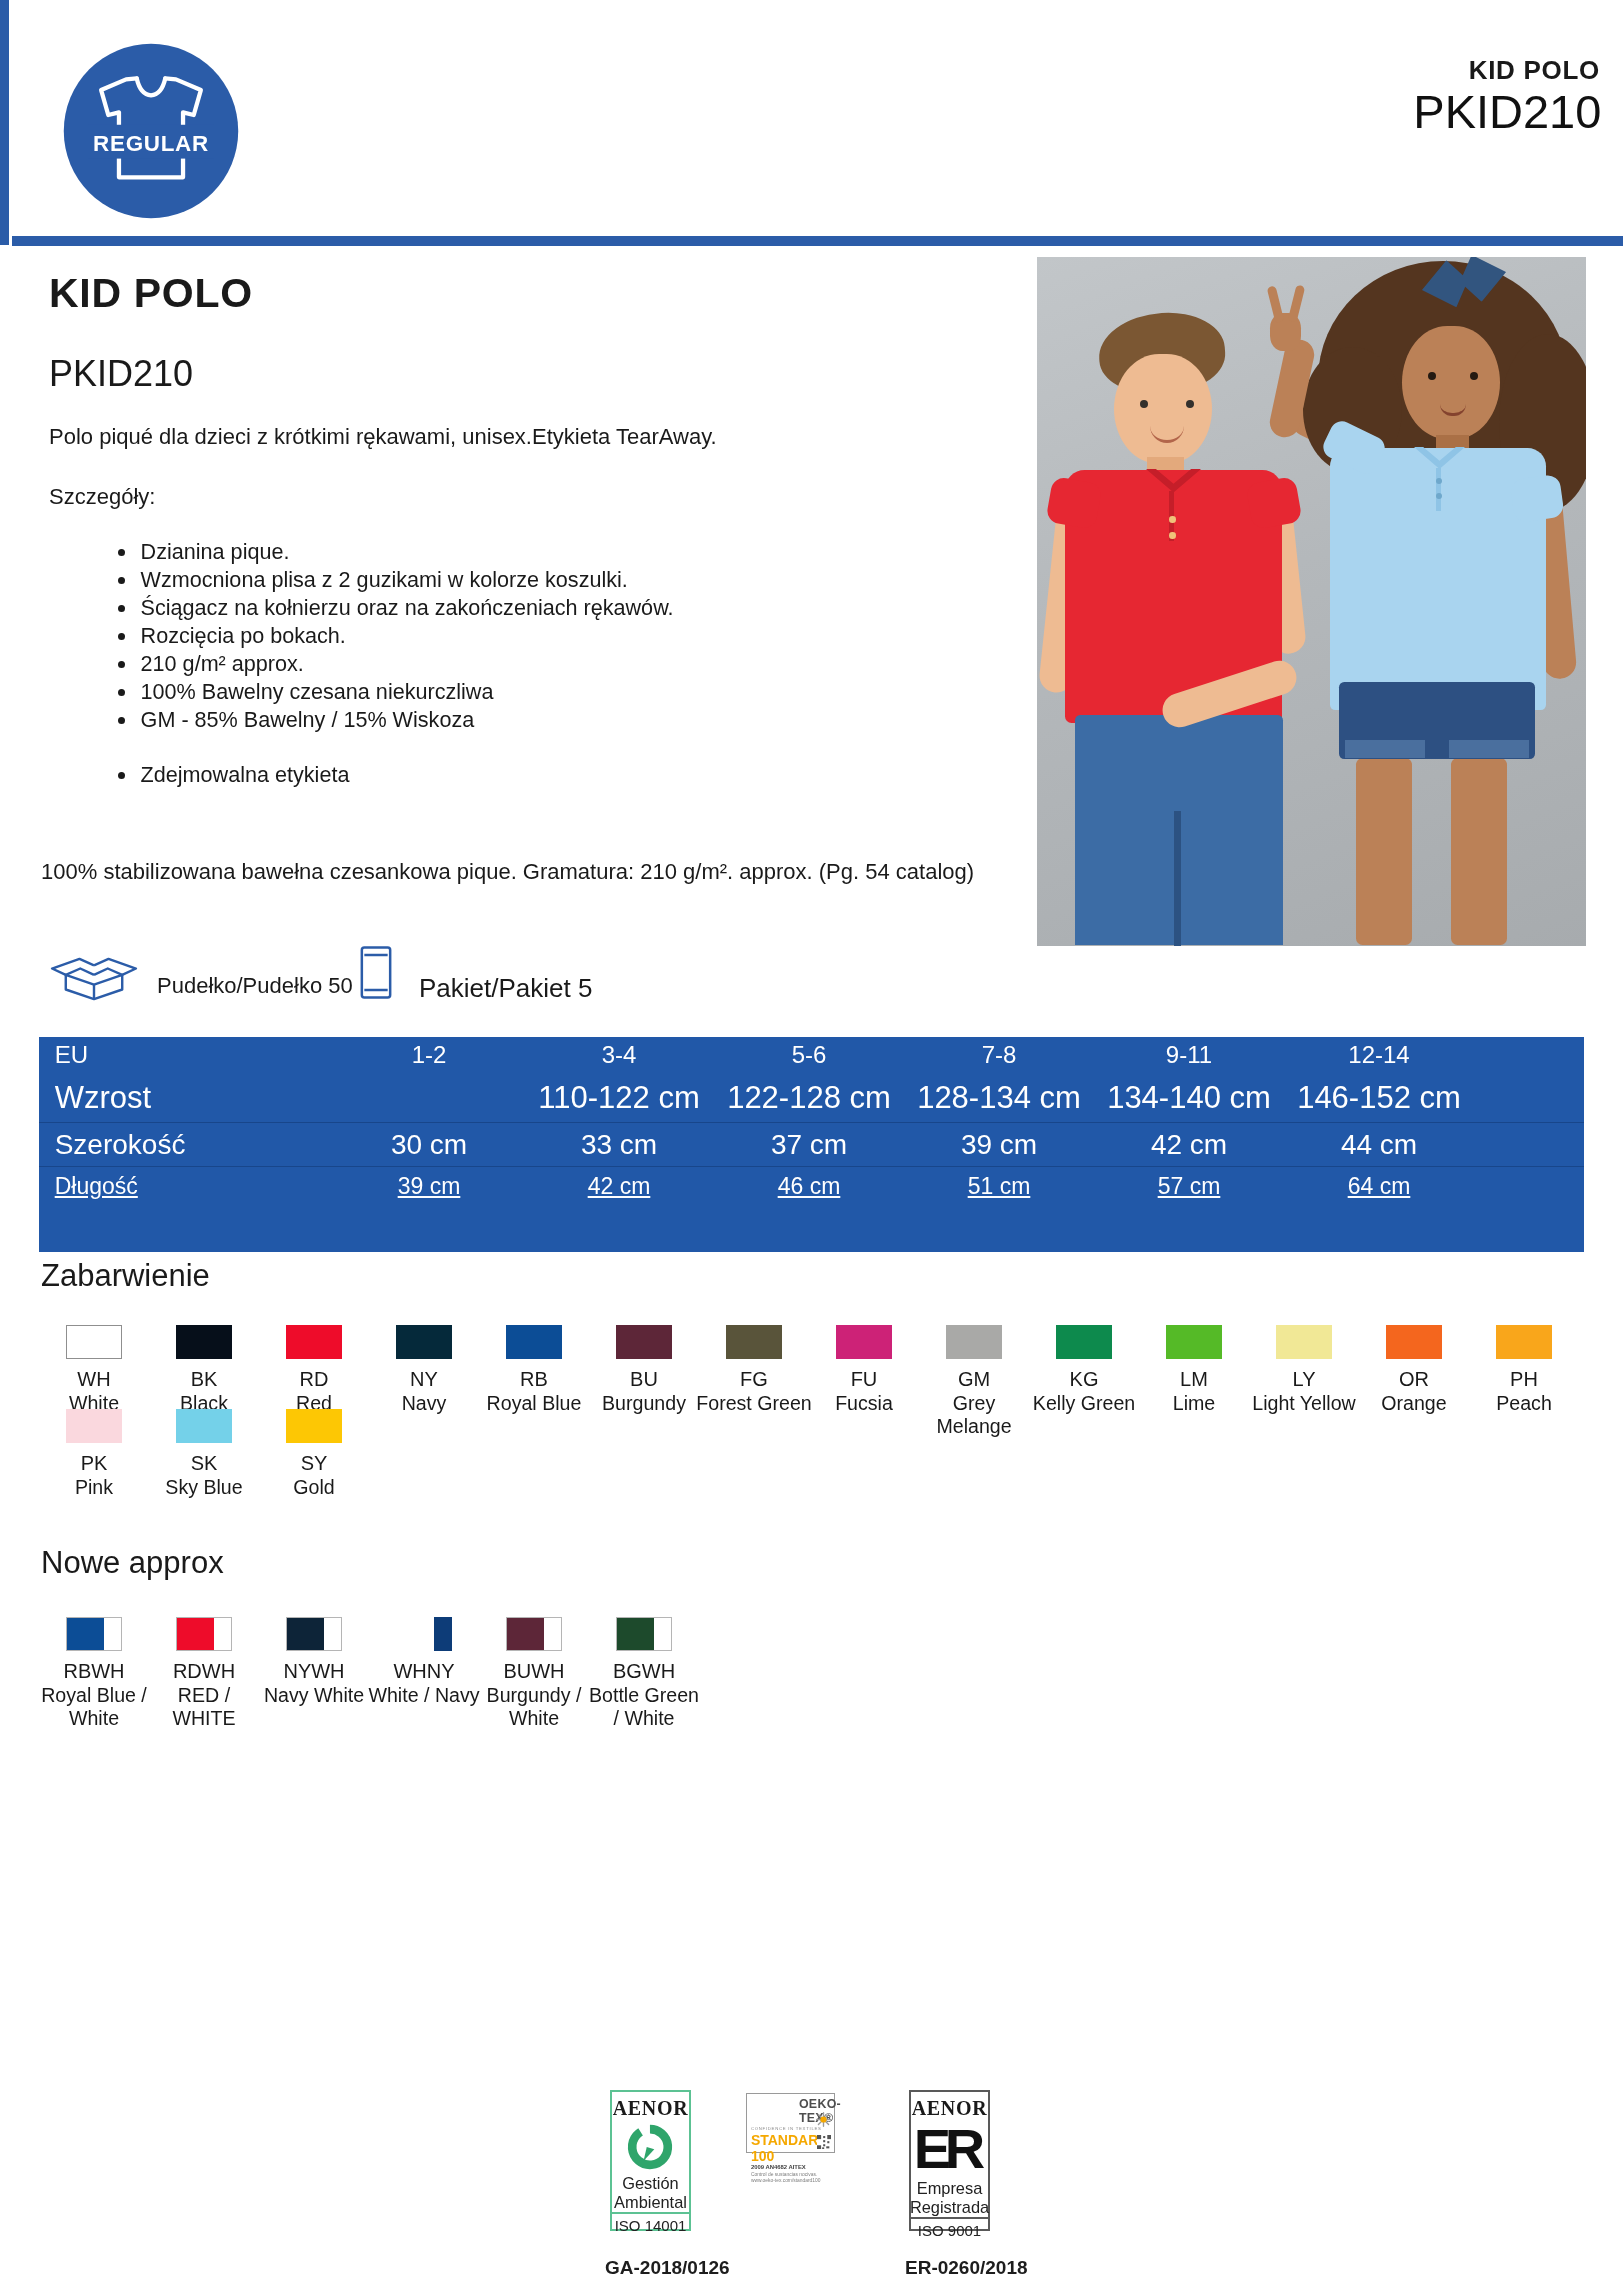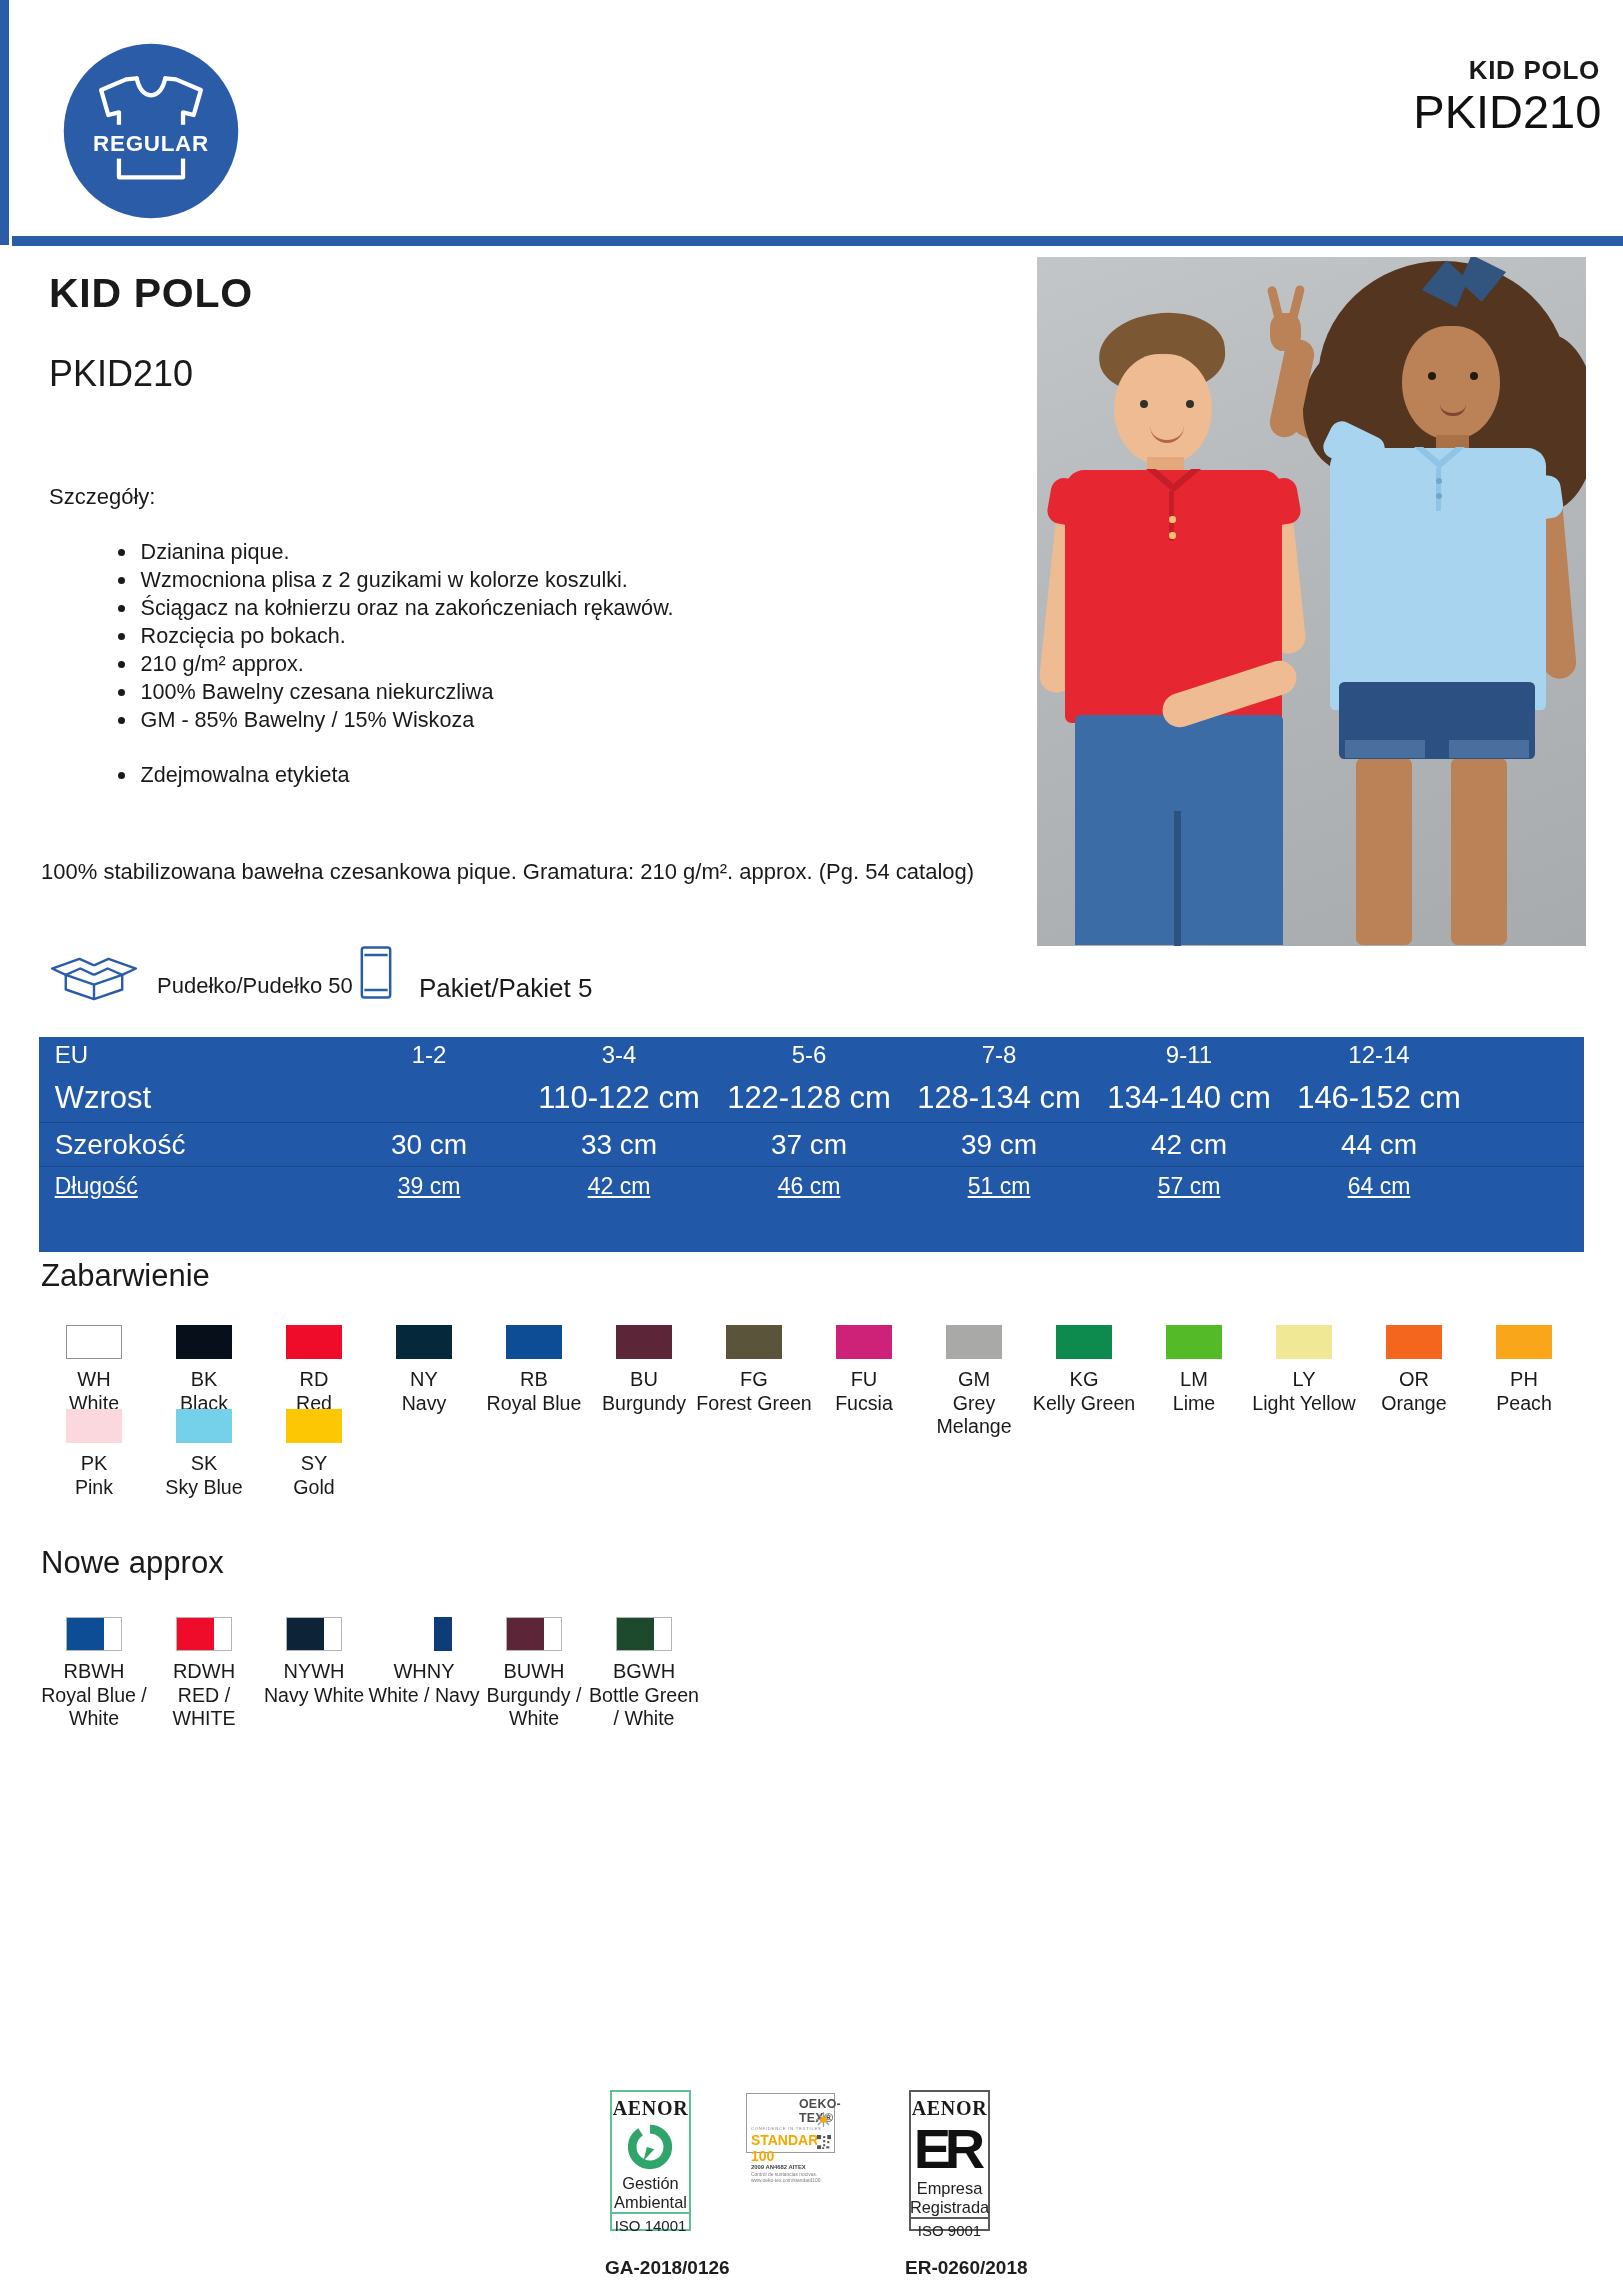--- a/index.html
+++ b/index.html
@@ -158,20 +158,21 @@
     </g>
     <rect x="15" y="46.5" width="70" height="19" class="badge-bg"></rect>
     <text x="50" y="61" text-anchor="middle" font-size="12.6" font-weight="bold" fill="#ffffff" letter-spacing="0.4" font-family="Liberation Sans, sans-serif">REGULAR</text>
   </svg>
 
   <div class="hdr-kicker">KID POLO</div>
   <div class="hdr-code">PKID210</div>
 
   <div class="title">KID POLO</div>
   <div class="subcode">PKID210</div>
+  <div class="desc">Polo piqué dla dzieci z krótkimi rękawami, unisex.Etykieta TearAway.</div>
   <div class="details-label">Szczegóły:</div>
 
   <ul class="details">
     <li>Dzianina pique.</li>
     <li>Wzmocniona plisa z 2 guzikami w kolorze koszulki.</li>
     <li>Ściągacz na kołnierzu oraz na zakończeniach rękawów.</li>
     <li>Rozcięcia po bokach.</li>
     <li>210 g/m² approx.</li>
     <li>100% Bawelny czesana niekurczliwa</li>
     <li>GM - 85% Bawelny / 15% Wiskoza</li>

